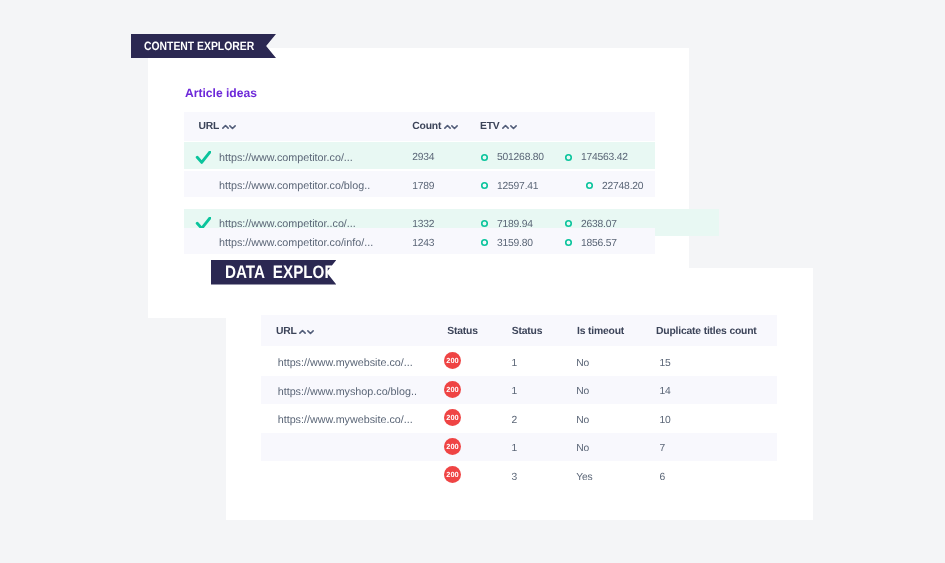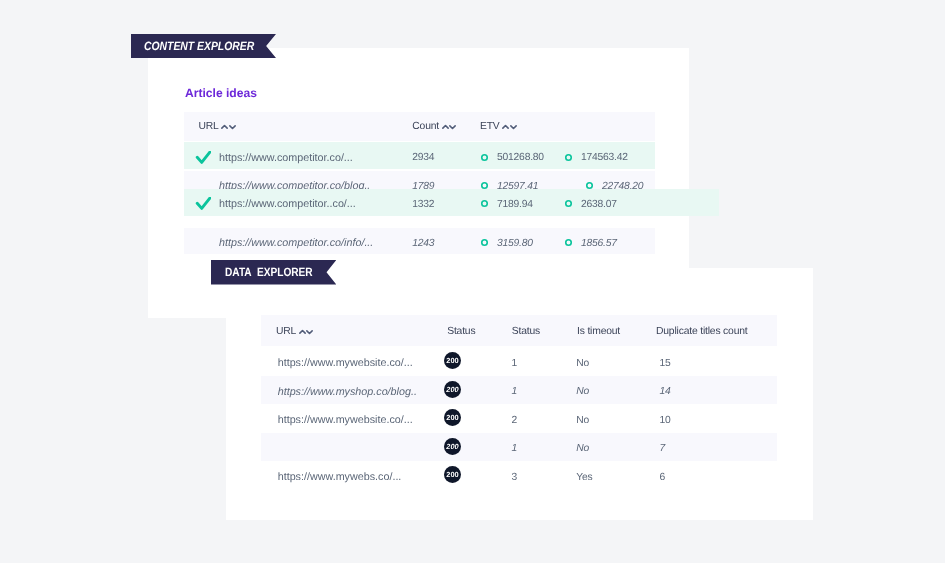--- a/index.html
+++ b/index.html
@@ -11,50 +11,50 @@
   #ribbon1>span{transform:scaleX(0.862);}
   #ribbon2>span{transform:scaleX(0.845);}
   .card{position:absolute;background:#ffffff;}
   #card1{left:148px;top:47.8px;width:541px;height:270px;}
   #card2{left:226px;top:268px;width:587px;height:252px;}
 
   .ribbon{position:absolute;color:#ffffff;font-weight:700;
           display:flex;align-items:center;box-sizing:border-box;white-space:pre;}
   .ribbon::before{content:"";position:absolute;inset:0;background:#2b2852;z-index:-1;}
   #ribbon1{left:131px;top:34px;width:145px;height:24px;font-size:12.05px;
-           letter-spacing:0px;padding-left:13.0px;font-style:italic;}
+           letter-spacing:0px;padding-left:13.0px;}
   #ribbon1::before{clip-path:polygon(0 0,100% 0,93.2% 50%,100% 100%,0 100%);}
-  #ribbon2{left:211px;top:260px;width:125.3px;height:24.6px;font-size:12px;
+  #ribbon2{left:211px;top:260px;width:125.3px;height:24.6px;font-size:18px;
            letter-spacing:0px;padding-left:14.3px;}
   #ribbon2::before{clip-path:polygon(0 0,100% 0,92.2% 50%,100% 100%,0 100%);}
 
   .panel-title{position:absolute;font-weight:700;font-size:12.1px;color:#6d28d9;
                white-space:nowrap;}
 
   
   .tbl{position:absolute;}
   .trow{position:absolute;left:0;box-sizing:border-box;}
   .hrow{background:#f8f8fd;}
   .rsel{background:#e8f8f3;}
-  .ralt{background:#f8f8fd;font-style:italic;}
+  .ralt{background:#f8f8fd;}
   .cell{position:absolute;top:0;height:100%;display:flex;align-items:center;
         white-space:nowrap;}
-  .hcell{font-weight:400;color:#3c4459;font-size:10.35px;letter-spacing:-0.18px;
+  .hcell{font-weight:700;color:#3c4459;font-size:10.35px;letter-spacing:-0.18px;
          padding-top:1px;box-sizing:border-box;}
   .dcell{color:#5b6677;font-size:10.3px;letter-spacing:-0.22px;
          padding-top:4px;box-sizing:border-box;}
   .dcell.urlcell{font-size:10.75px;letter-spacing:0px;}
   #t2 .hcell{padding-top:3px;}
   #t2 .dcell{padding-top:3px;}
   .sortarr{display:inline-flex;align-items:center;margin-left:2.6px;}
   .sortarr svg{display:block;}
   .sortarr svg + svg{margin-left:0.6px;}
   .ring{margin-right:8.1px;flex:none;margin-top:-1px;}
   .badge{display:inline-flex;align-items:center;justify-content:center;
-         width:17.3px;height:17.3px;border-radius:50%;background:#0f172a;
+         width:17.3px;height:17.3px;border-radius:50%;background:#ef4444;
          color:#fff;font-size:7.4px;font-weight:700;letter-spacing:0px;
          margin-top:-4.5px;}
 </style>
 </head>
 <body>
 
 <div class="card" id="card1"></div>
 <div class="card" id="card2"></div>
 
 <div class="ribbon" id="ribbon1"><span>CONTENT EXPLORER</span></div>
@@ -136,21 +136,21 @@
         </svg>
         <span>12597.41</span>
       </div>
       <div class="cell dcell" style="left:401px">
         <svg class="ring" width="9" height="9" viewBox="0 0 9 9">
           <circle cx="4.5" cy="4.5" r="2.75" fill="none" stroke="#0ac49c" stroke-width="1.6"></circle>
         </svg>
         <span>22748.20</span>
       </div>
     </div>
-    <div class="trow rsel" style="top:77px;height:26.6px;width:535px">
+    <div class="trow rsel" style="top:97px;height:26.6px;width:535px">
       <div class="cell dcell" style="left:10.5px">
         <svg width="16" height="14" viewBox="0 0 16 14">
           <path d="M2.2 6.3 L6.7 11.4 L15.1 0.8" fill="none" stroke="#0ac49c" stroke-width="2.9" stroke-linecap="round" stroke-linejoin="round"></path>
         </svg>
       </div>
       <div class="cell dcell urlcell" style="left:35px">
         <span>https://www.competitor..co/...</span>
       </div>
       <div class="cell dcell" style="left:228.3px">
         <span>1332</span>
@@ -278,23 +278,20 @@
         <span>1</span>
       </div>
       <div class="cell dcell" style="left:315.2px">
         <span>No</span>
       </div>
       <div class="cell dcell" style="left:398.5px">
         <span>7</span>
       </div>
     </div>
     <div class="trow " style="top:146.3px;height:28.5px;width:516px">
-      <div class="cell dcell urlcell" style="left:16.7px">
-        <span>https://www.mywebs.co/...</span>
-      </div>
       <div class="cell dcell" style="left:182.8px">
         <span class="badge">200</span>
       </div>
       <div class="cell dcell" style="left:250.4px">
         <span>3</span>
       </div>
       <div class="cell dcell" style="left:315.2px">
         <span>Yes</span>
       </div>
       <div class="cell dcell" style="left:398.5px">

